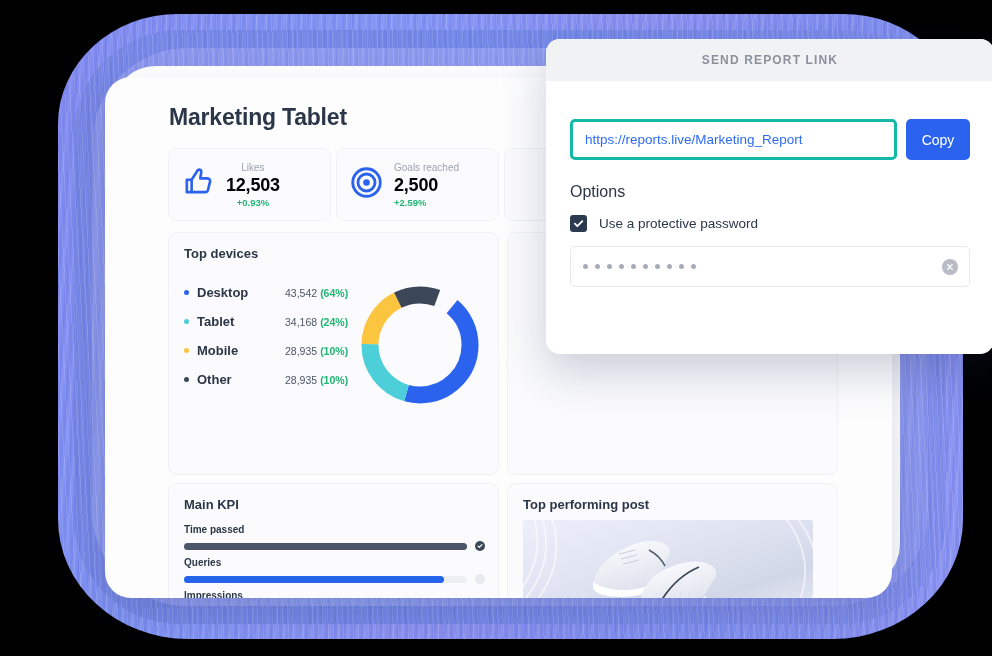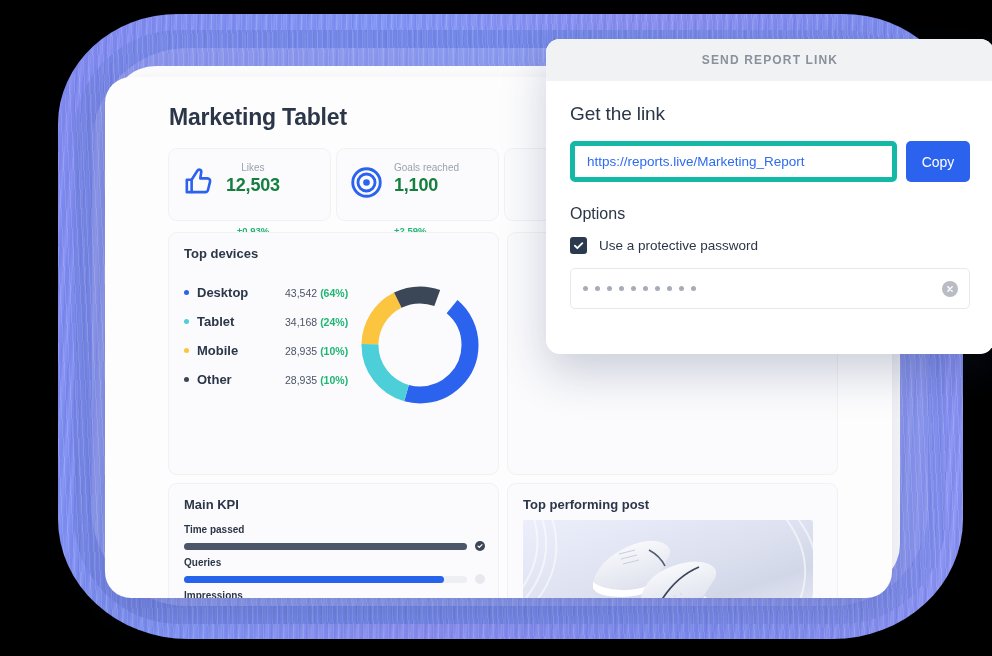--- a/index.html
+++ b/index.html
@@ -82,22 +82,22 @@
   }
 
   
   .kpi-card { width: 163px; height: 73px; top: 71px; }
   .kpi-card.k1 { left: 63px; text-align: center; }
   .kpi-card.k2 { left: 231px; }
   .kpi-card.k3 { left: 399px; }
   .kpi-inner { position: absolute; left: 13px; top: 12px; display: flex; gap: 11px; align-items: flex-start; }
   .kpi-icon { width: 33px; height: 33px; margin-top: 5px; }
   .kpi-label { font-size: 10px; color: #9aa3b0; line-height: 13px; }
-  .kpi-value { font-size: 18px; font-weight: bold; color: #15803d; line-height: 22px; letter-spacing: -.2px; }
-  .kpi-delta { font-size: 9.5px; font-weight: bold; color: #21b573; line-height: 13px; margin-top: 28px; }
+  .kpi-value { font-size: 18px; font-weight: bold; color: #000000; line-height: 22px; letter-spacing: -.2px; }
+  .kpi-delta { font-size: 9.5px; font-weight: bold; color: #21b573; line-height: 13px; }
 
   
   .devices { left: 63px; top: 155px; width: 331px; height: 243px; }
   .panel-title {
     position: absolute; left: 15px; top: 13px;
     font-size: 13px; font-weight: bold; color: #2b3648;
   }
   .legend { position: absolute; left: 15px; top: 45px; width: 185px; }
   .legend-row { display: flex; align-items: center; height: 29px; }
   .legend-dot { width: 5px; height: 5px; border-radius: 50%; margin-right: 8px; flex: none; }
@@ -149,21 +149,21 @@
     font-size: 12px; font-weight: bold; color: #8a919d;
     letter-spacing: 1.15px;
   }
   .modal-body { padding: 22px 24px 0 24px; }
   .modal-h {
     font-size: 19px; color: #2b3648; font-weight: normal; letter-spacing: -.1px;
   }
   .link-row { display: flex; gap: 9px; margin-top: 16px; }
   .link-input {
     flex: 1; height: 41px;
-    border: 5px solid #14b8a6; border-radius: 5px;
+    border: 3px solid #14b8a6; border-radius: 5px;
     background: #fff;
     display: flex; align-items: center; padding: 0 12px;
     font-size: 13.5px; color: #2e6bf0; font-weight: normal;
     overflow: hidden; white-space: nowrap;
   }
   .copy-btn {
     width: 64px; height: 41px; border: none; border-radius: 5px;
     background: #2b62ee; color: #fff;
     font-size: 14px; font-family: inherit; cursor: pointer;
   }
@@ -228,21 +228,21 @@
       <div class="kpi-inner">
         <span class="kpi-icon">
           <svg viewBox="0 0 24 24" fill="none" stroke="#2b62ee">
             <circle cx="12" cy="12" r="10" stroke-width="2.1"></circle>
             <circle cx="12" cy="12" r="6.2" stroke-width="2.1"></circle>
             <circle cx="12" cy="12" r="2.4" fill="#2b62ee" stroke="none"></circle>
           </svg>
         </span>
         <div>
           <div class="kpi-label">Goals reached</div>
-          <div class="kpi-value">1,100</div>
+          <div class="kpi-value">2,500</div>
           <div class="kpi-delta">+2.59%</div>
         </div>
       </div>
     </div>
 
     <div class="panel kpi-card k3"></div>
 
     <div class="panel devices">
       <div class="panel-title">Top devices</div>
 
@@ -369,21 +369,20 @@
 
     </div>
   </div>
 
   <div class="modal">
     <div class="modal-head">
       <span class="modal-head-title">SEND REPORT LINK</span>
     </div>
 
     <div class="modal-body">
-      <div class="modal-h">Get the link</div>
 
       <div class="link-row">
         <div class="link-input" title="Paste link">https://reports.live/Marketing_Report</div>
         <button class="copy-btn">Copy</button>
       </div>
 
       <div class="opt-h">Options</div>
 
       <div class="check-row">
         <span class="checkbox">

